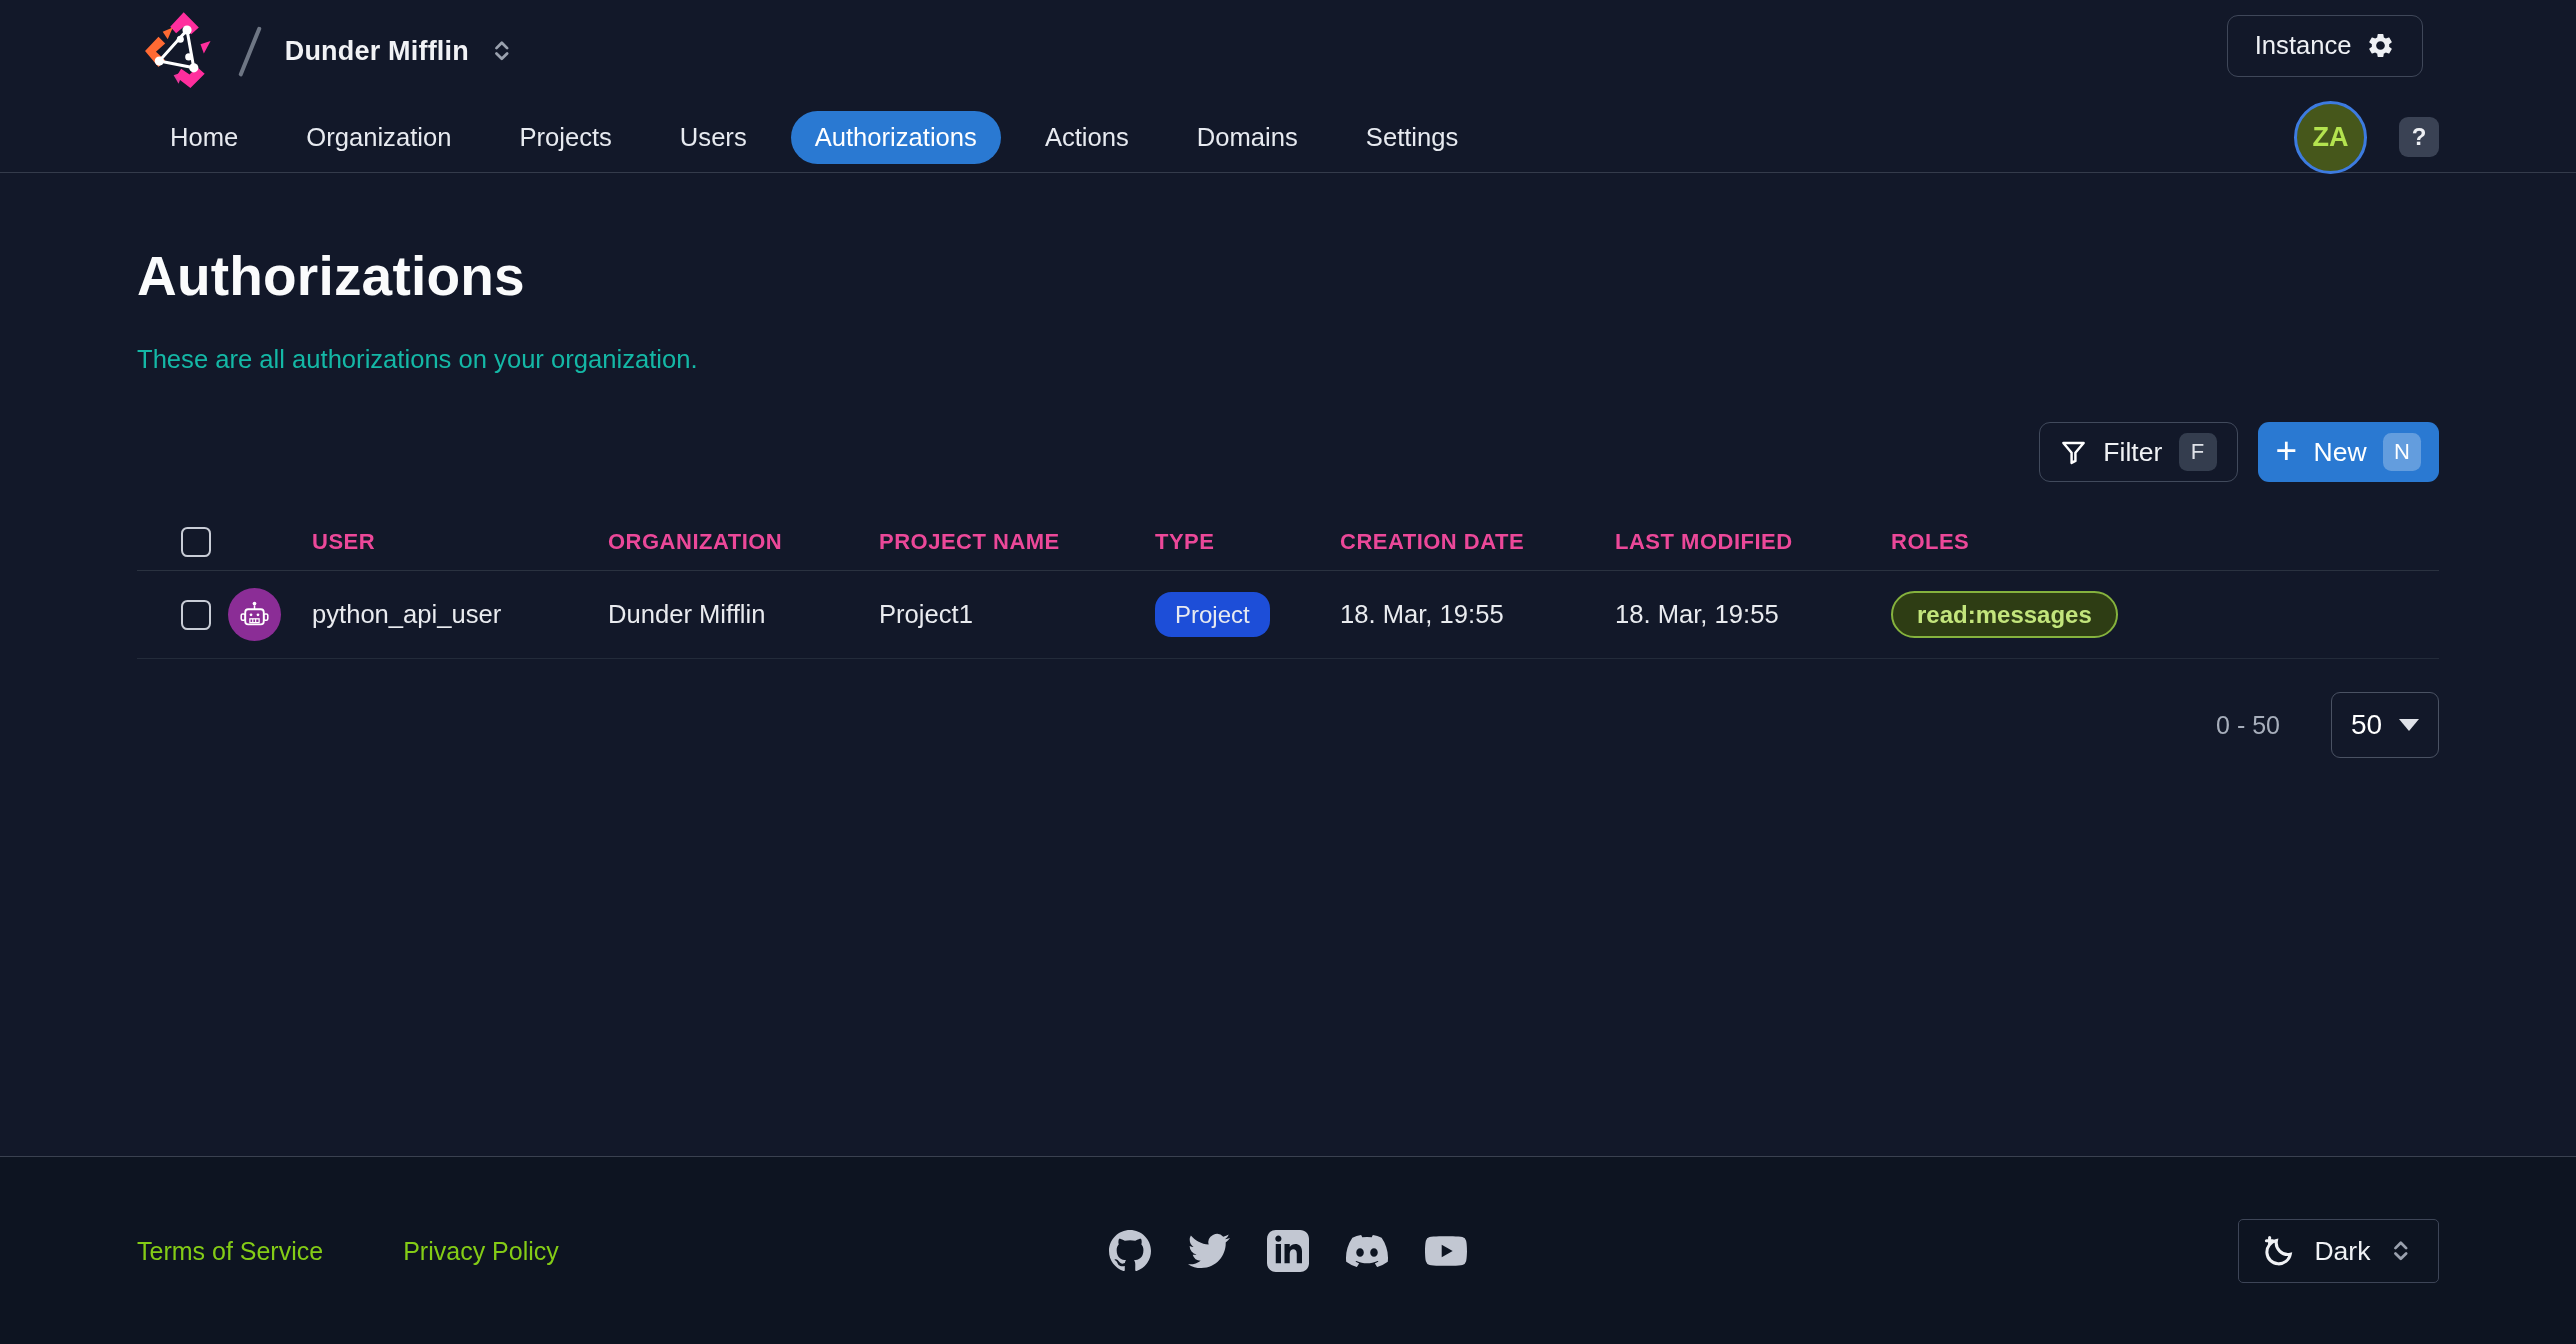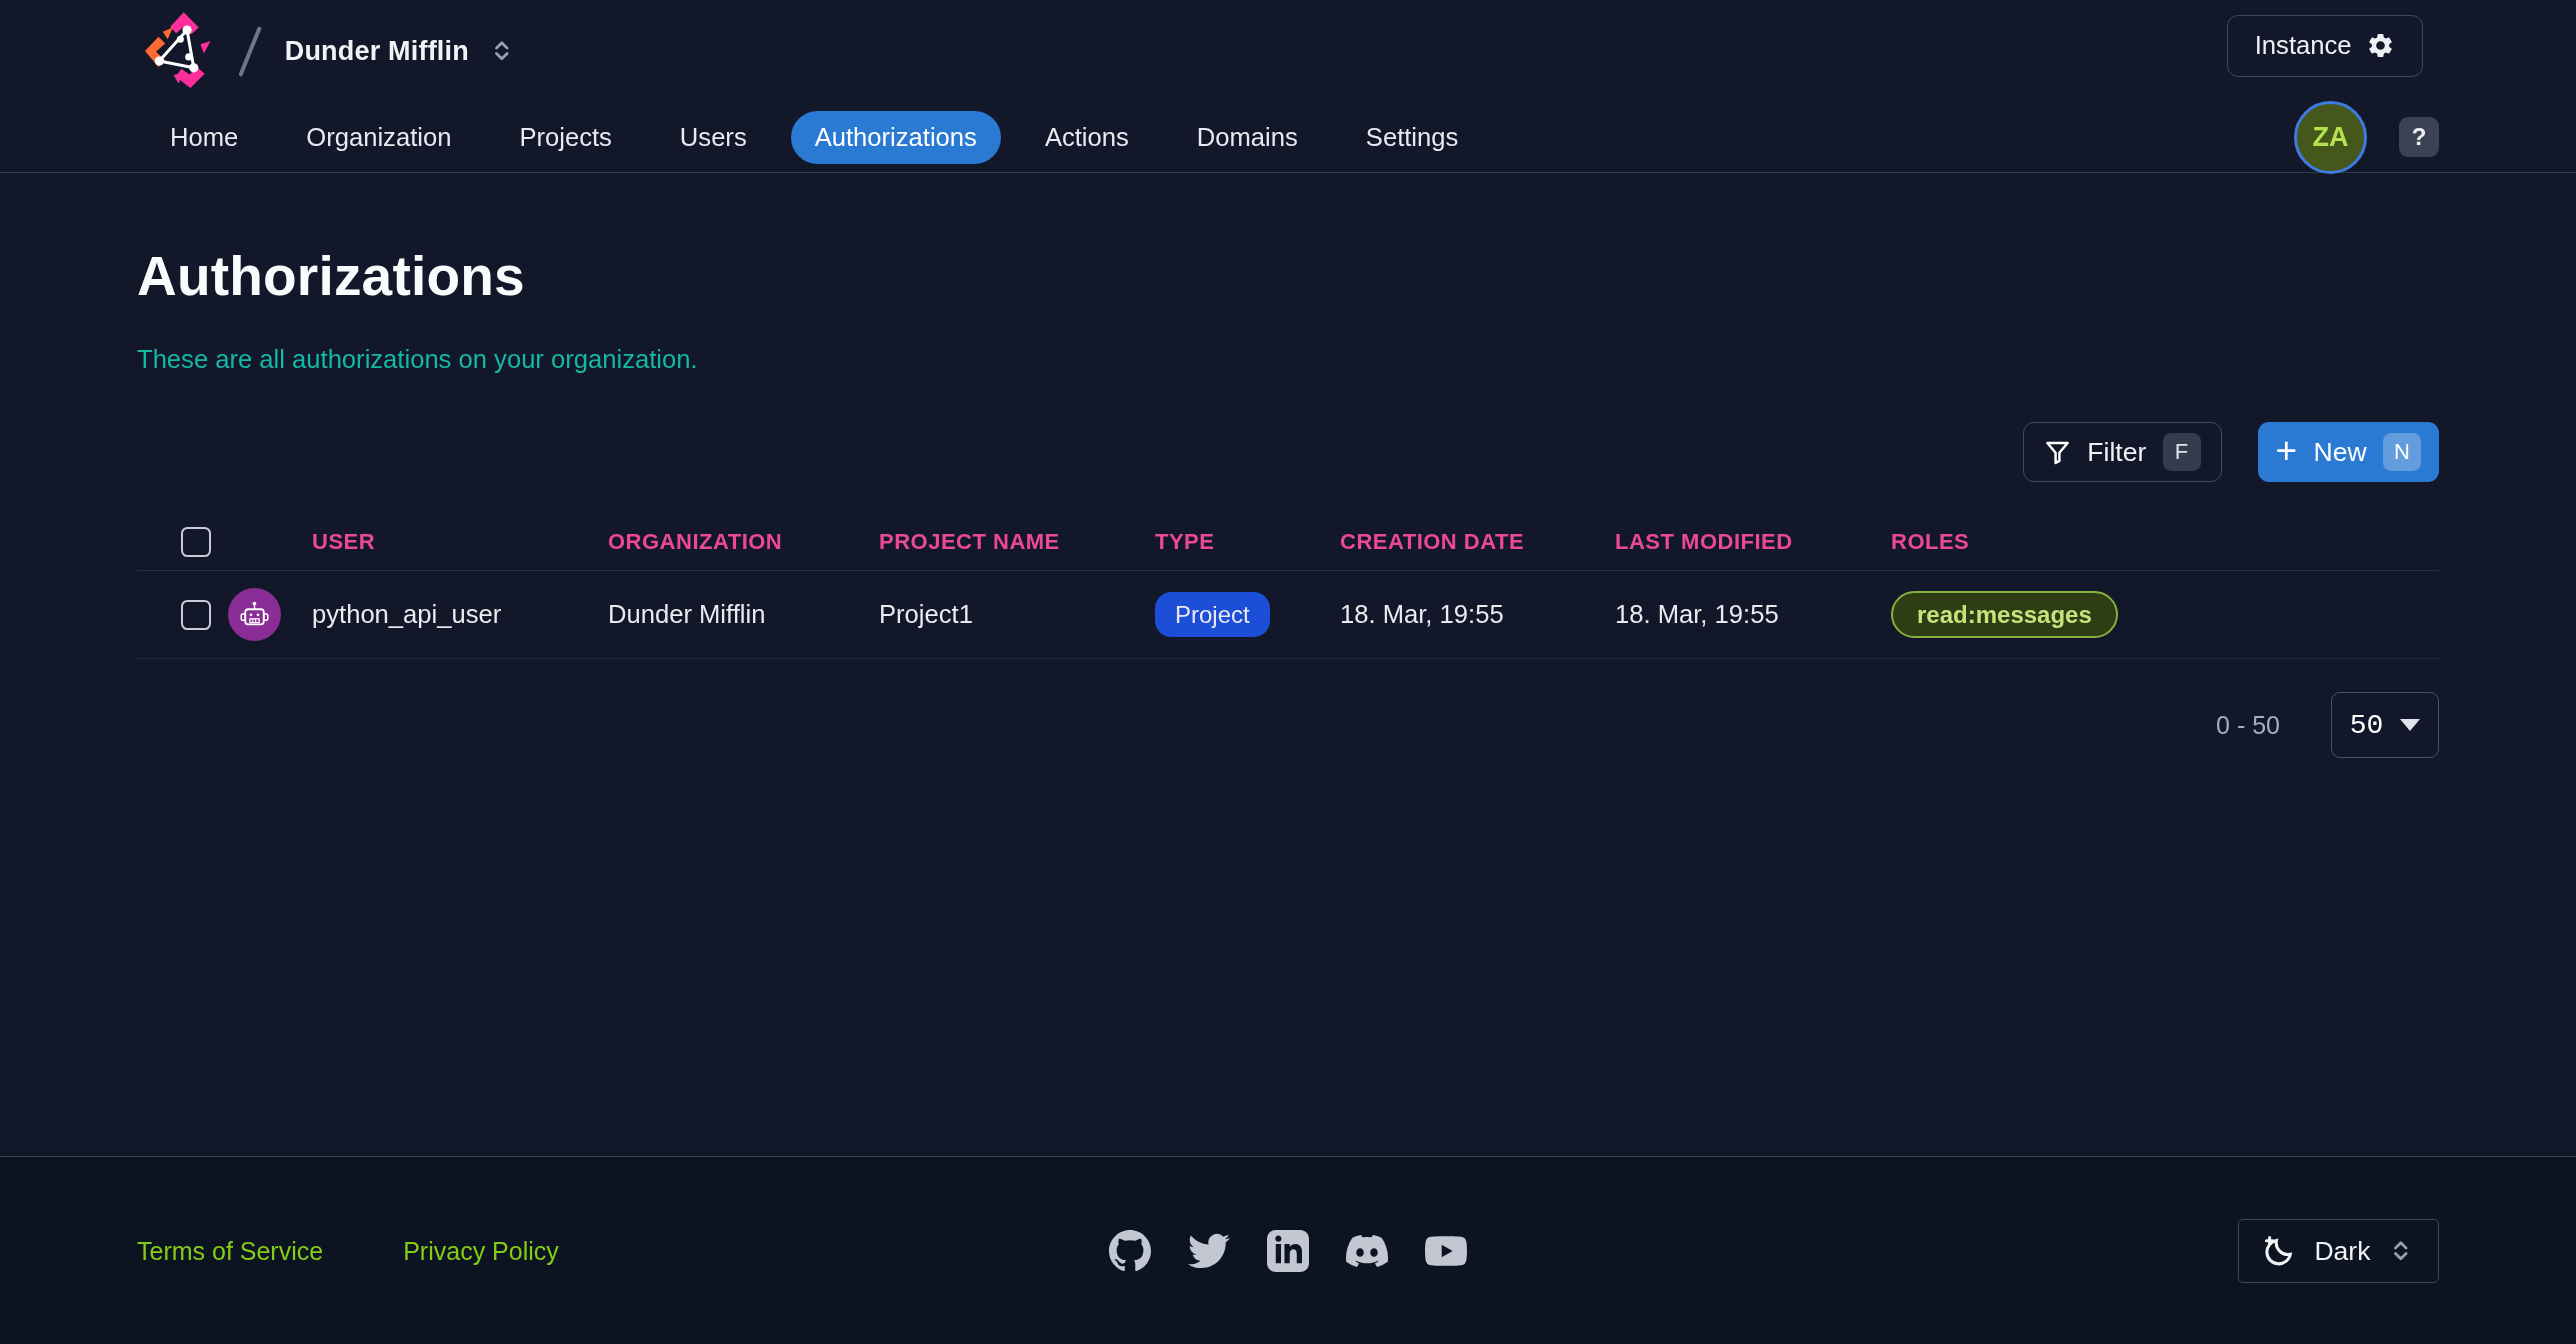--- a/index.html
+++ b/index.html
@@ -52,21 +52,21 @@
   .tab.active { background:#2a79d2; color:#fff; }
   .help-btn {
     margin-left:auto; width:40px; height:40px; border-radius:9px;
     background:#3a4254; color:#eef0f4; font-size:24px; font-weight:600;
     border:none; display:flex; align-items:center; justify-content:center; cursor:pointer;
   }
   
   .main { padding:0 137px; }
   h1.page-title { margin-top:71px; font-size:55px; font-weight:600; color:#fafbfc; letter-spacing:0.2px; }
   .page-subtitle { margin-top:37px; font-size:25.6px; color:#14b8a6; }
-  .toolbar { margin-top:48px; display:flex; justify-content:flex-end; gap:36px; }
+  .toolbar { margin-top:48px; display:flex; justify-content:flex-end; gap:20px; }
   .filter-btn {
     height:60px; border:1.8px solid #414a5c; border-radius:11px; background:transparent;
     color:#f0f2f5; font-size:26.5px; display:flex; align-items:center; gap:16.4px;
     padding:0 20px; font-family:inherit; cursor:pointer;
   }
   .funnel { width:27px; height:27px; stroke:#fff; fill:none; stroke-width:2.2; stroke-linejoin:round; }
   .kbd {
     width:38px; height:38px; border-radius:8.2px; background:#343d4e;
     font-size:22px; color:#dfe2e8; display:flex; align-items:center; justify-content:center;
   }
@@ -109,21 +109,21 @@
   }
   
   .summary { margin-top:33px; display:flex; align-items:center; }
   .total { font-size:25.6px; font-weight:600; color:#eceef2; }
   .timestamp { font-size:22px; color:#99a0ad; margin-top:7.3px; }
   .pager { margin-left:auto; display:flex; align-items:center; gap:51px; }
   .range { font-size:25px; color:#a7aebb; }
   .pagesize {
     height:66px; min-width:108px; border:1.8px solid #4a5263; border-radius:9px;
     background:transparent; display:flex; align-items:center; justify-content:center; gap:17px;
-    color:#fff; font-size:28px; cursor:pointer; font-family:Liberation Mono, monospace;
+    color:#fff; font-size:28px; cursor:pointer; font-family:Liberation Sans, sans-serif;
   }
   .tri-down { width:0; height:0; border-left:10px solid transparent; border-right:10px solid transparent; border-top:12px solid #dfe2e8; }
   
   .footer {
     position:absolute; left:0; bottom:0; width:100%; height:189px;
     background:#0d1421; border-top:1.8px solid #3a4150;
     display:flex; align-items:center; padding:0 137px;
   }
   .footer-links { display:flex; gap:80px; }
   .footer-link { font-size:25px; color:#84cc16; cursor:pointer; text-decoration:none; }

